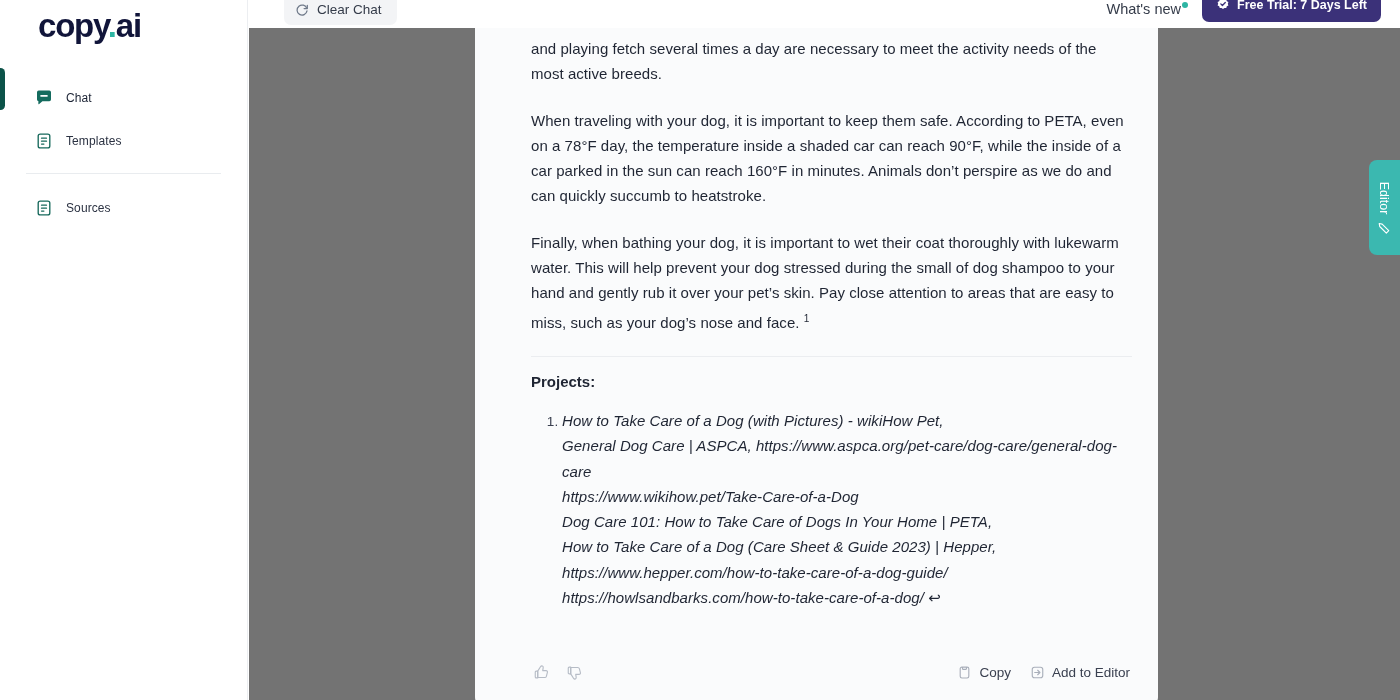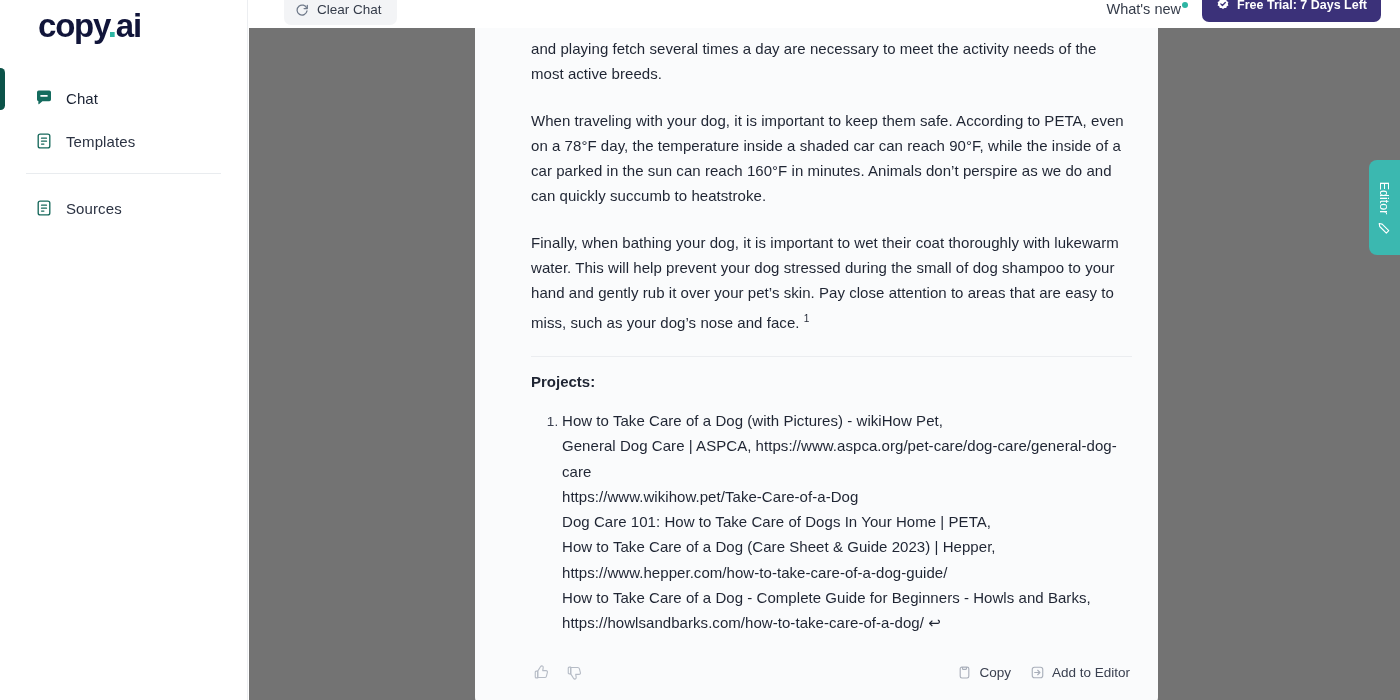--- a/index.html
+++ b/index.html
@@ -67,21 +67,21 @@
     cursor: pointer;
     position: relative;
   }
   .nav-item .ico {
     width: 19px; height: 19px;
     margin-right: 13px;
     display: flex; align-items: center; justify-content: center;
     flex: 0 0 19px;
   }
   .nav-item .lbl {
-    font-size: 15px;
+    font-size: 12px;
     color: #2B3242;
     font-weight: 400;
     letter-spacing: 0.1px;
   }
   .nav-item.active .lbl { color: #1A2233; }
   .nav-item .chev {
     margin-left: 9px;
     display: flex; align-items: center;
     color: #5A6474;
   }
@@ -256,21 +256,21 @@
   .sources-list li {
     font-size: 15px;
     line-height: 25.3px;
     color: #1F2533;
     letter-spacing: 0.05px;
   }
   .sources-list li::marker {
     font-size: 13.5px;
     color: #3A4050;
   }
-  .src-line { display: block; }
+  .src-line { display: block; font-style: italic; }
 
   
   .action-bar {
     position: absolute;
     left: 56px;
     right: 28px;
     top: 672px;
     display: flex;
     align-items: center;
     justify-content: space-between;
@@ -415,21 +415,20 @@
       <div class="sources-label">Projects:</div>
 
       <ol class="sources-list">
         <li>
           <span class="src-line">How to Take Care of a Dog (with Pictures) - wikiHow Pet,</span>
           <span class="src-line">General Dog Care | ASPCA, https://www.aspca.org/pet-care/dog-care/general-dog-care</span>
           <span class="src-line">https://www.wikihow.pet/Take-Care-of-a-Dog</span>
           <span class="src-line">Dog Care 101: How to Take Care of Dogs In Your Home | PETA,</span>
           <span class="src-line">How to Take Care of a Dog (Care Sheet &amp; Guide 2023) | Hepper,</span>
           <span class="src-line">https://www.hepper.com/how-to-take-care-of-a-dog-guide/</span>
-          <span class="src-line">How to Take Care of a Dog - Complete Guide for Beginners - Howls and Barks,</span>
           <span class="src-line">https://howlsandbarks.com/how-to-take-care-of-a-dog/ ↩</span>
         </li>
       </ol>
 
       <div class="action-bar">
 
         <div class="act-left">
           <button class="icon-btn">
             <span>
               <svg width="17" height="17" viewBox="0 0 18 18">

